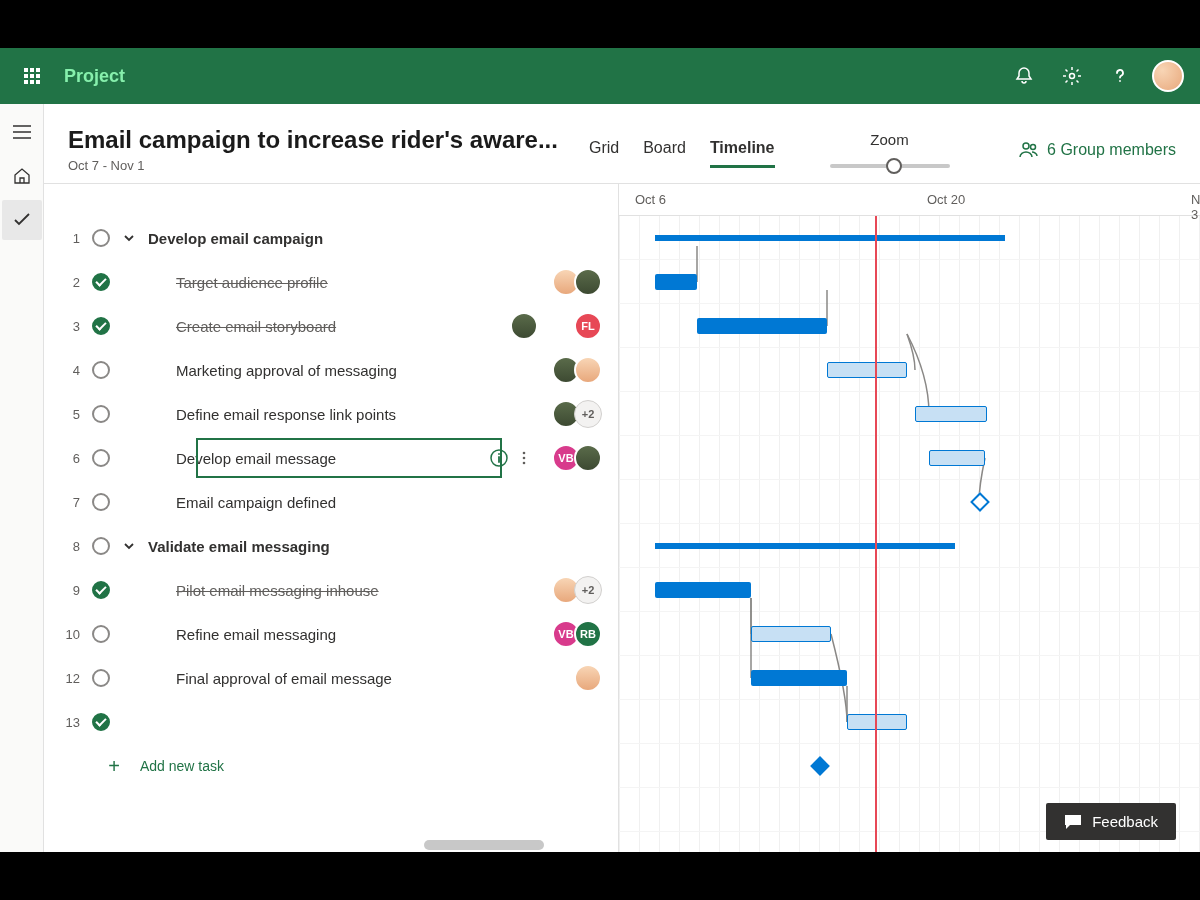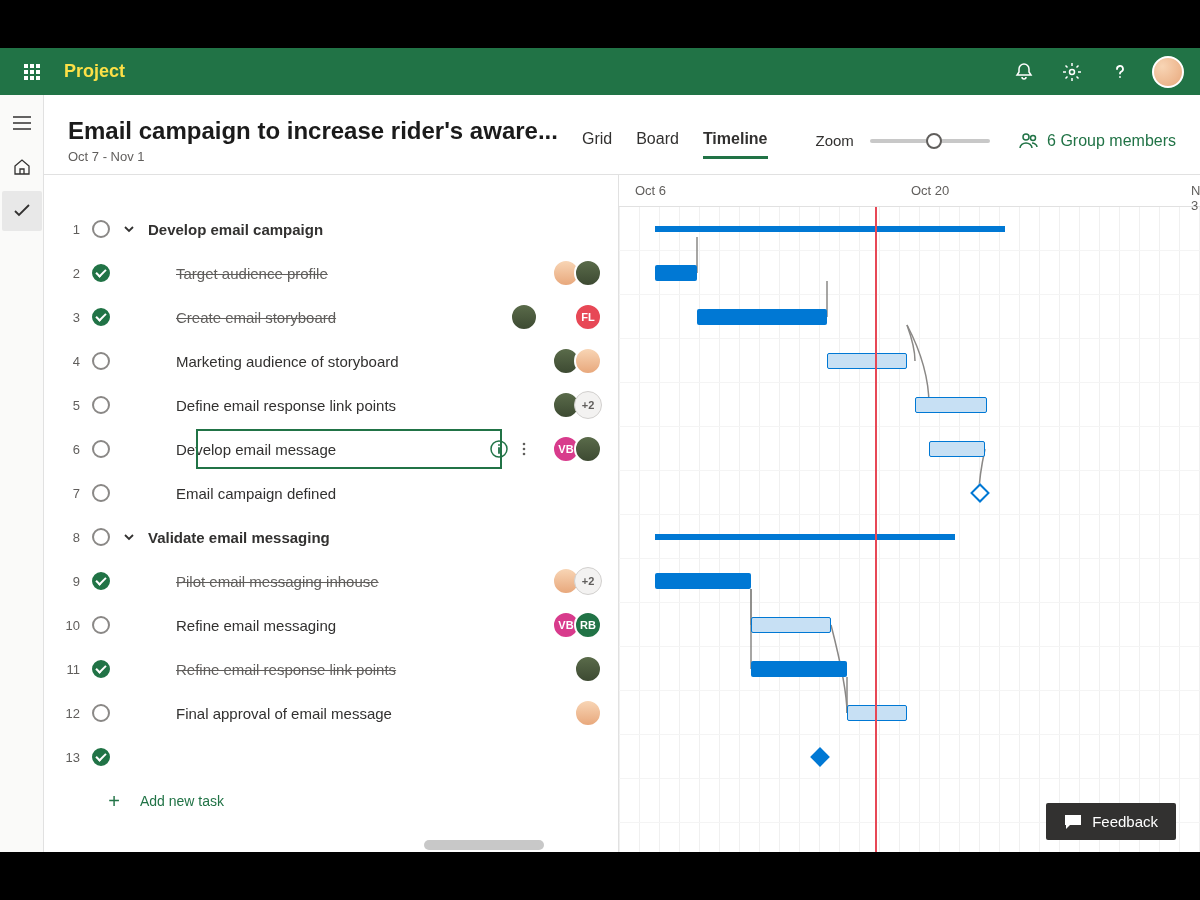--- a/index.html
+++ b/index.html
@@ -1,45 +1,45 @@
 <!DOCTYPE html>
 <html><head>
 <meta charset="utf-8">
 <style>
 * { box-sizing: border-box; margin: 0; padding: 0; }
 body { font-family: "Segoe UI", -apple-system, sans-serif; background: #000; width: 1200px; height: 900px; overflow: hidden; font-size: 14px; color: #323130; }
 .letterbox-top { height: 48px; background: #000; }
 .letterbox-bottom { height: 48px; background: #000; }
 .app-shell { height: 804px; background: #fff; display: flex; flex-direction: column; }
 
-.titlebar { height: 47px; background: #217346; display: flex; align-items: center; color: #fde047; padding: 0 8px; }
+.titlebar { height: 56px; background: #217346; display: flex; align-items: center; color: #86efac; padding: 0 8px; }
 .waffle { width: 40px; height: 40px; display: flex; align-items: center; justify-content: center; cursor: pointer; }
 .waffle-grid { display: grid; grid-template-columns: repeat(3,4px); grid-template-rows: repeat(3,4px); gap: 2px; }
 .waffle-grid span { background: #fff; width: 4px; height: 4px; }
 .app-name { font-size: 18px; font-weight: 600; margin-left: 8px; }
 .titlebar-spacer { flex: 1; }
 .titlebar-btn { width: 48px; height: 48px; display: flex; align-items: center; justify-content: center; cursor: pointer; }
 .titlebar-btn svg { stroke: #fff; fill: none; }
 .avatar-user { width: 32px; height: 32px; border-radius: 50%; background: radial-gradient(circle at 30% 30%, #f8d5b5, #e8a87c); border: 2px solid #fff; margin: 0 8px; }
 
 .app-body { flex: 1; display: flex; overflow: hidden; }
 .leftrail { width: 44px; background: #fafaf9; border-right: 1px solid #e1e1e1; display: flex; flex-direction: column; align-items: center; padding-top: 8px; gap: 4px; }
 .rail-btn { width: 40px; height: 40px; display: flex; align-items: center; justify-content: center; cursor: pointer; border-radius: 2px; }
 .rail-btn.active { background: #e8e8e8; }
 
 .main { flex: 1; display: flex; flex-direction: column; overflow: hidden; }
 
-.header { height: 80px; display: flex; align-items: center; padding: 12px 24px 0; gap: 24px; border-bottom: 1px solid #e1e1e1; }
+.header { height: 80px; display: flex; align-items: center; padding: 12px 24px 0; gap: 31px; border-bottom: 1px solid #e1e1e1; }
 .title-block { flex: 0 0 470px; }
 .project-title { font-size: 24px; font-weight: 700; color: #1b1b1b; white-space: nowrap; overflow: hidden; text-overflow: ellipsis; }
 .date-range { font-size: 13px; color: #605e5c; margin-top: 4px; }
 .viewtabs { display: flex; gap: 24px; height: 100%; align-items: center; }
 .viewtab { font-size: 16px; color: #323130; padding: 8px 0; cursor: pointer; border-bottom: 3px solid transparent; }
 .viewtab.active { border-bottom-color: #217346; font-weight: 600; }
-.zoom-block { display: flex; align-items: center; gap: 16px; margin-left: 24px; }
+.zoom-block { display: flex; align-items: center; gap: 16px; margin-left: 24px; flex-direction: column; }
 .zoom-label { font-size: 15px; }
 .slider { position: relative; width: 120px; height: 4px; background: #c8c8c8; border-radius: 2px; }
 .slider-thumb { position: absolute; top: -6px; width: 16px; height: 16px; background: #fff; border: 2px solid #605e5c; border-radius: 50%; left: 56px; }
 .members { display: flex; align-items: center; gap: 8px; margin-left: auto; color: #217346; cursor: pointer; font-size: 16px; }
 
 .content { flex: 1; display: flex; overflow: hidden; position: relative; }
 
 .tasklist { width: 575px; border-right: 1px solid #e1e1e1; overflow-y: auto; padding-top: 32px; }
 .gantt { flex: 1; position: relative; overflow: hidden; }
 
@@ -202,21 +202,21 @@
               <div class="task-name indent struck">Create email storyboard</div>
               <div class="assignees">
                 <div class="av p2"></div>
                 <div class="av p3">FL</div>
               </div>
             </div>
             <div class="task-row">
               <div class="task-num">4</div>
               <div class="status-circle"></div>
               <div class="task-chevron"></div>
-              <div class="task-name indent">Marketing audience of storyboard</div>
+              <div class="task-name indent">Marketing approval of messaging</div>
               <div class="assignees">
                 <div class="av p2"></div>
                 <div class="av p1"></div>
               </div>
             </div>
             <div class="task-row">
               <div class="task-num">5</div>
               <div class="status-circle"></div>
               <div class="task-chevron"></div>
               <div class="task-name indent">Define email response link points</div>
@@ -277,29 +277,20 @@
               <div class="task-num">10</div>
               <div class="status-circle"></div>
               <div class="task-chevron"></div>
               <div class="task-name indent">Refine email messaging</div>
               <div class="assignees">
                 <div class="av p4">VB</div>
                 <div class="av p5">RB</div>
               </div>
             </div>
             <div class="task-row">
-              <div class="task-num">11</div>
-              <div class="status-circle done"></div>
-              <div class="task-chevron"></div>
-              <div class="task-name indent struck">Refine email response link points</div>
-              <div class="assignees">
-                <div class="av p2"></div>
-              </div>
-            </div>
-            <div class="task-row">
               <div class="task-num">12</div>
               <div class="status-circle"></div>
               <div class="task-chevron"></div>
               <div class="task-name indent">Final approval of email message</div>
               <div class="assignees">
                 <div class="av p1"></div>
               </div>
             </div>
             <div class="task-row">
               <div class="task-num">13</div>
@@ -308,21 +299,21 @@
             </div>
             <div class="add-task-row">
               <span class="plus-icon">+</span>
               <span>Add new task</span>
             </div>
           </div>
 
         <div class="gantt">
           <div class="gantt-header">
             <span style="left:16px">Oct 6</span>
-            <span style="left:292px">Oct 20</span>
+            <span style="left:308px">Oct 20</span>
             <span style="left:572px">Nov 3</span>
           </div>
           <div class="gantt-body" id="ganttbody">
               <div class="gantt-col" style="left: 0px;"></div>
               <div class="gantt-col" style="left: 20px;"></div>
               <div class="gantt-col" style="left: 40px;"></div>
               <div class="gantt-col" style="left: 60px;"></div>
               <div class="gantt-col" style="left: 80px;"></div>
               <div class="gantt-col" style="left: 100px;"></div>
               <div class="gantt-col" style="left: 120px;"></div>

